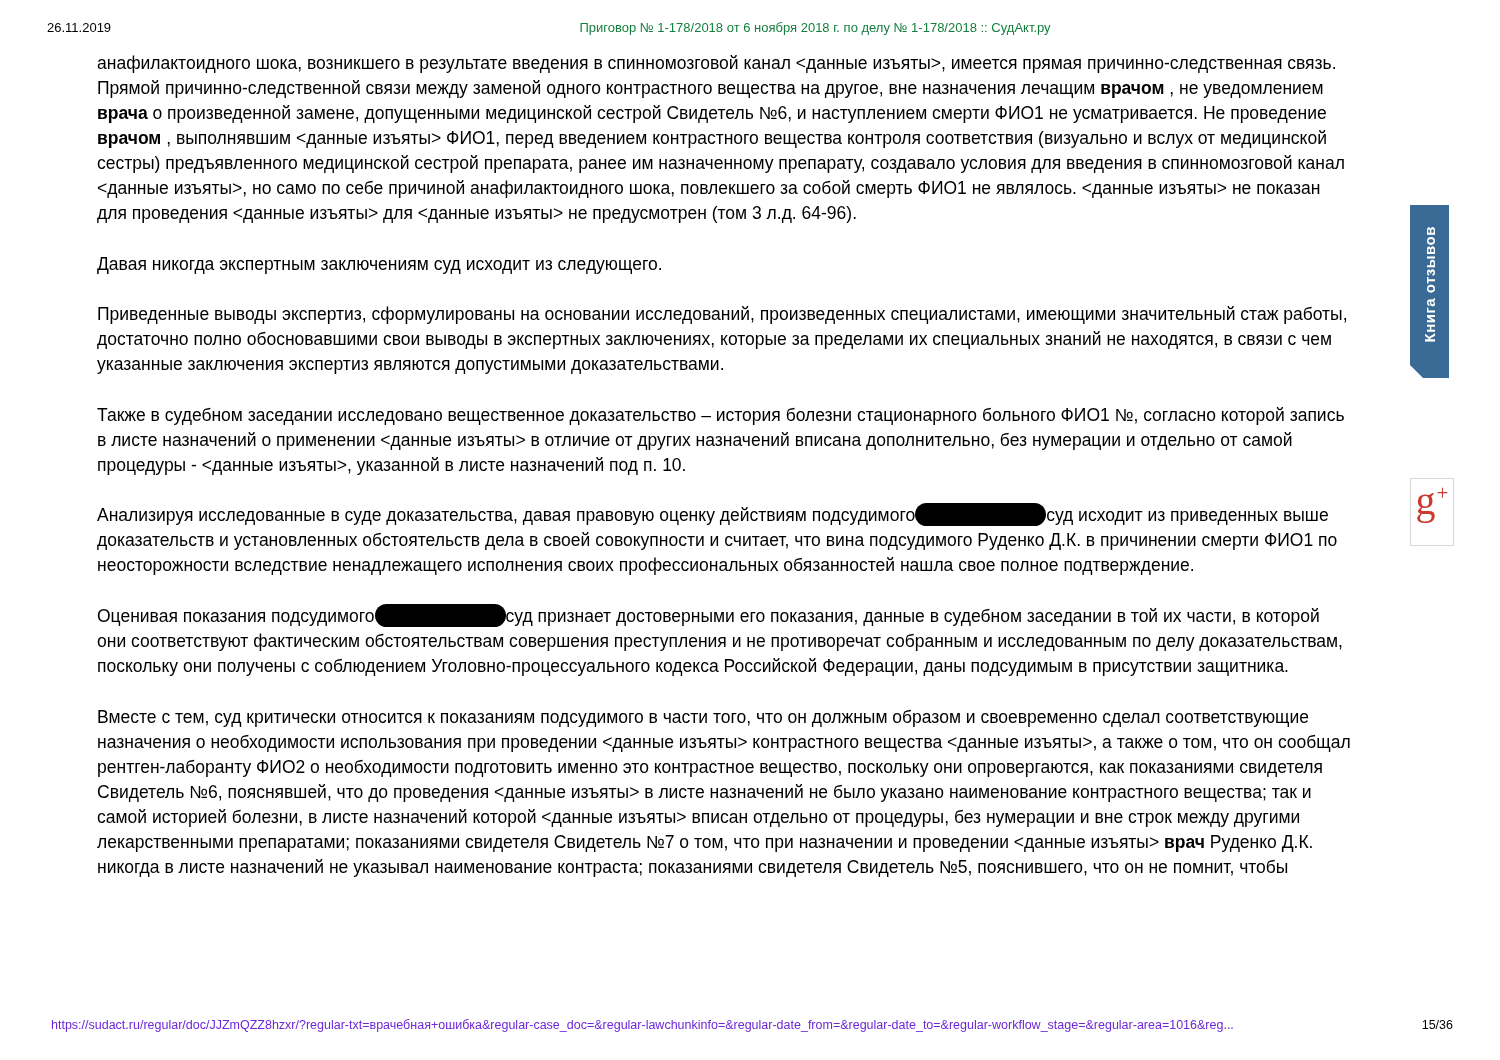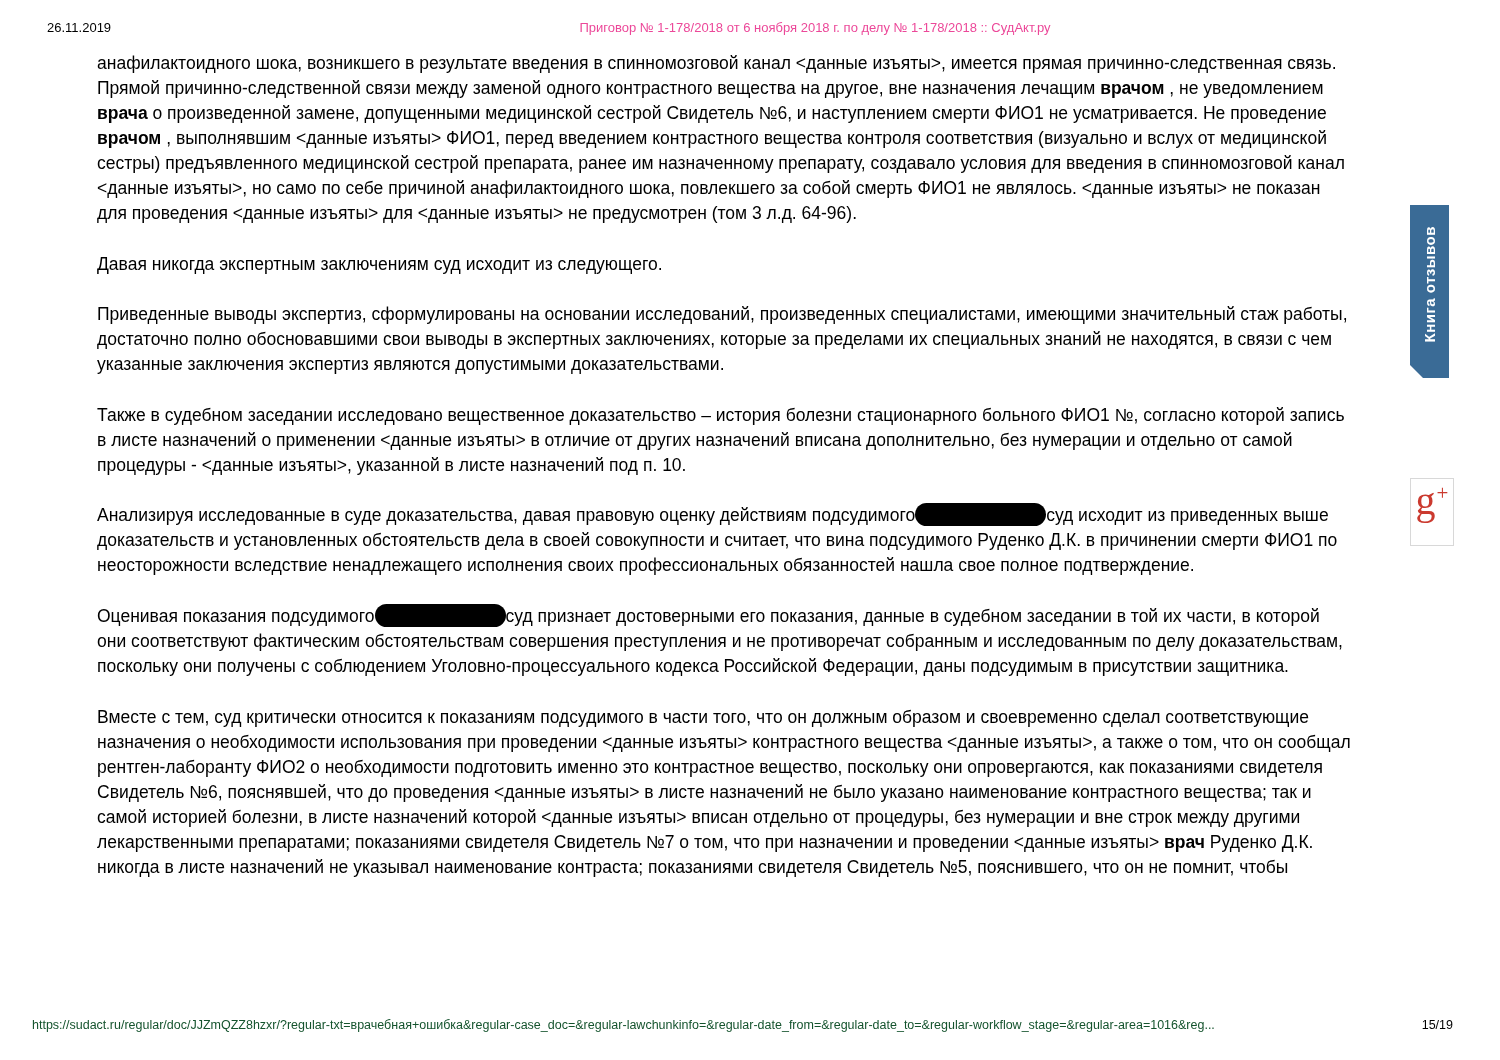--- a/index.html
+++ b/index.html
@@ -11,21 +11,21 @@
     position: relative;
     overflow: hidden;
   }
   
   .hdr-date {
     position: absolute; left: 47px; top: 20px;
     font-size: 13px; color: #000;
   }
   .hdr-title {
     position: absolute; left: 130px; right: 0; top: 20px;
-    text-align: center; font-size: 13px; color: #ec4899;
+    text-align: center; font-size: 13px; color: #15803d;
   }
   
   .content {
     position: absolute; left: 97px; top: 51px; width: 1256px;
     font-size: 17.5px; line-height: 25px;
     text-align: left;
   }
   .content p { margin: 0 0 25.6px 0; }
   .content .bold { font-weight: bold; }
   .redaction {
@@ -67,22 +67,22 @@
     font-size: 40px; line-height: 44px;
   }
   .gplus .plus {
     font-family: "Liberation Serif", serif;
     font-size: 21px;
     vertical-align: 14px;
     margin-left: 1px;
   }
   
   .ftr-url {
-    position: absolute; left: 32px; top: 1018px;
-    font-size: 12.5px; color: #14532d; white-space: nowrap;
+    position: absolute; left: 51px; top: 1018px;
+    font-size: 12.5px; color: #6d28d9; white-space: nowrap;
   }
   .ftr-page {
     position: absolute; right: 47px; top: 1018px;
     font-size: 12.5px; color: #000;
   }
 </style>
 </head>
 <body>
 
 <div class="hdr-date">26.11.2019</div>
@@ -100,13 +100,13 @@
 
 <div class="ribbon" style="background: rgb(58, 107, 150);">
   <span class="ribbon-label">Книга отзывов</span>
 </div>
 
 <div class="gplus">
   <span style="color: rgb(203, 58, 47);"><span class="g">g</span><span class="plus">+</span></span>
 </div>
 
 <div class="ftr-url">https://sudact.ru/regular/doc/JJZmQZZ8hzxr/?regular-txt=врачебная+ошибка&amp;regular-case_doc=&amp;regular-lawchunkinfo=&amp;regular-date_from=&amp;regular-date_to=&amp;regular-workflow_stage=&amp;regular-area=1016&amp;reg...</div>
-<div class="ftr-page">15/19</div>
+<div class="ftr-page">15/36</div>
 
 </body></html>

